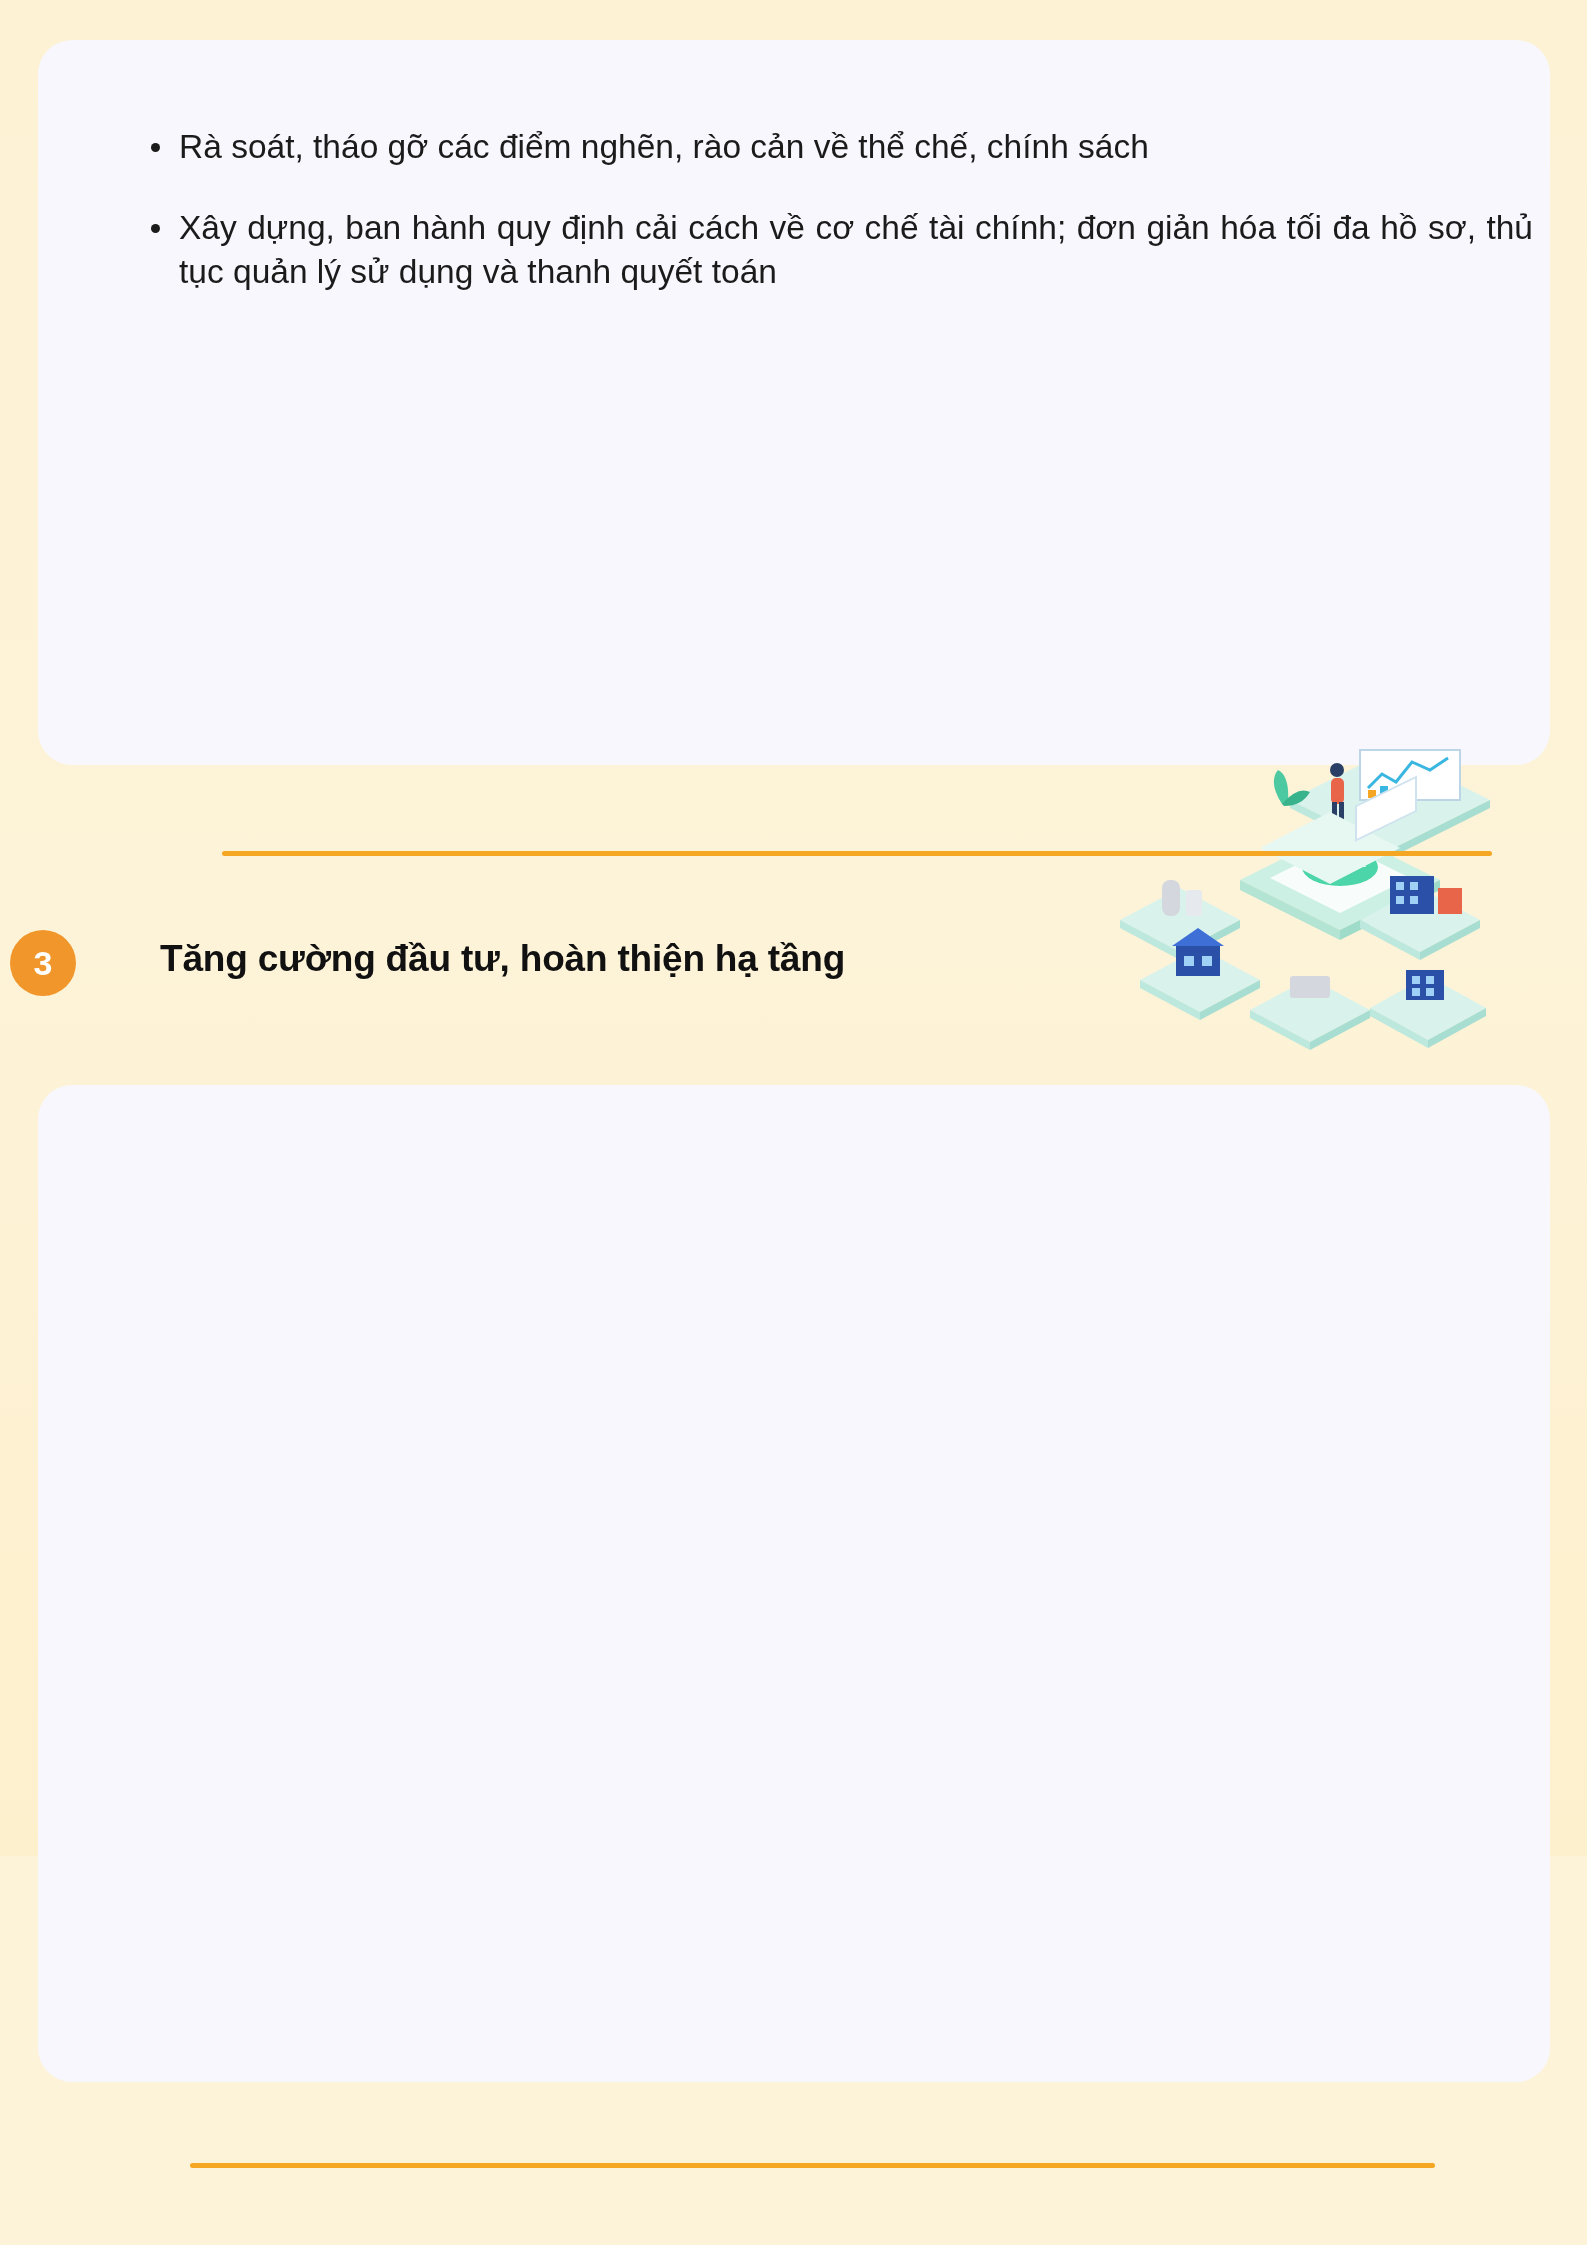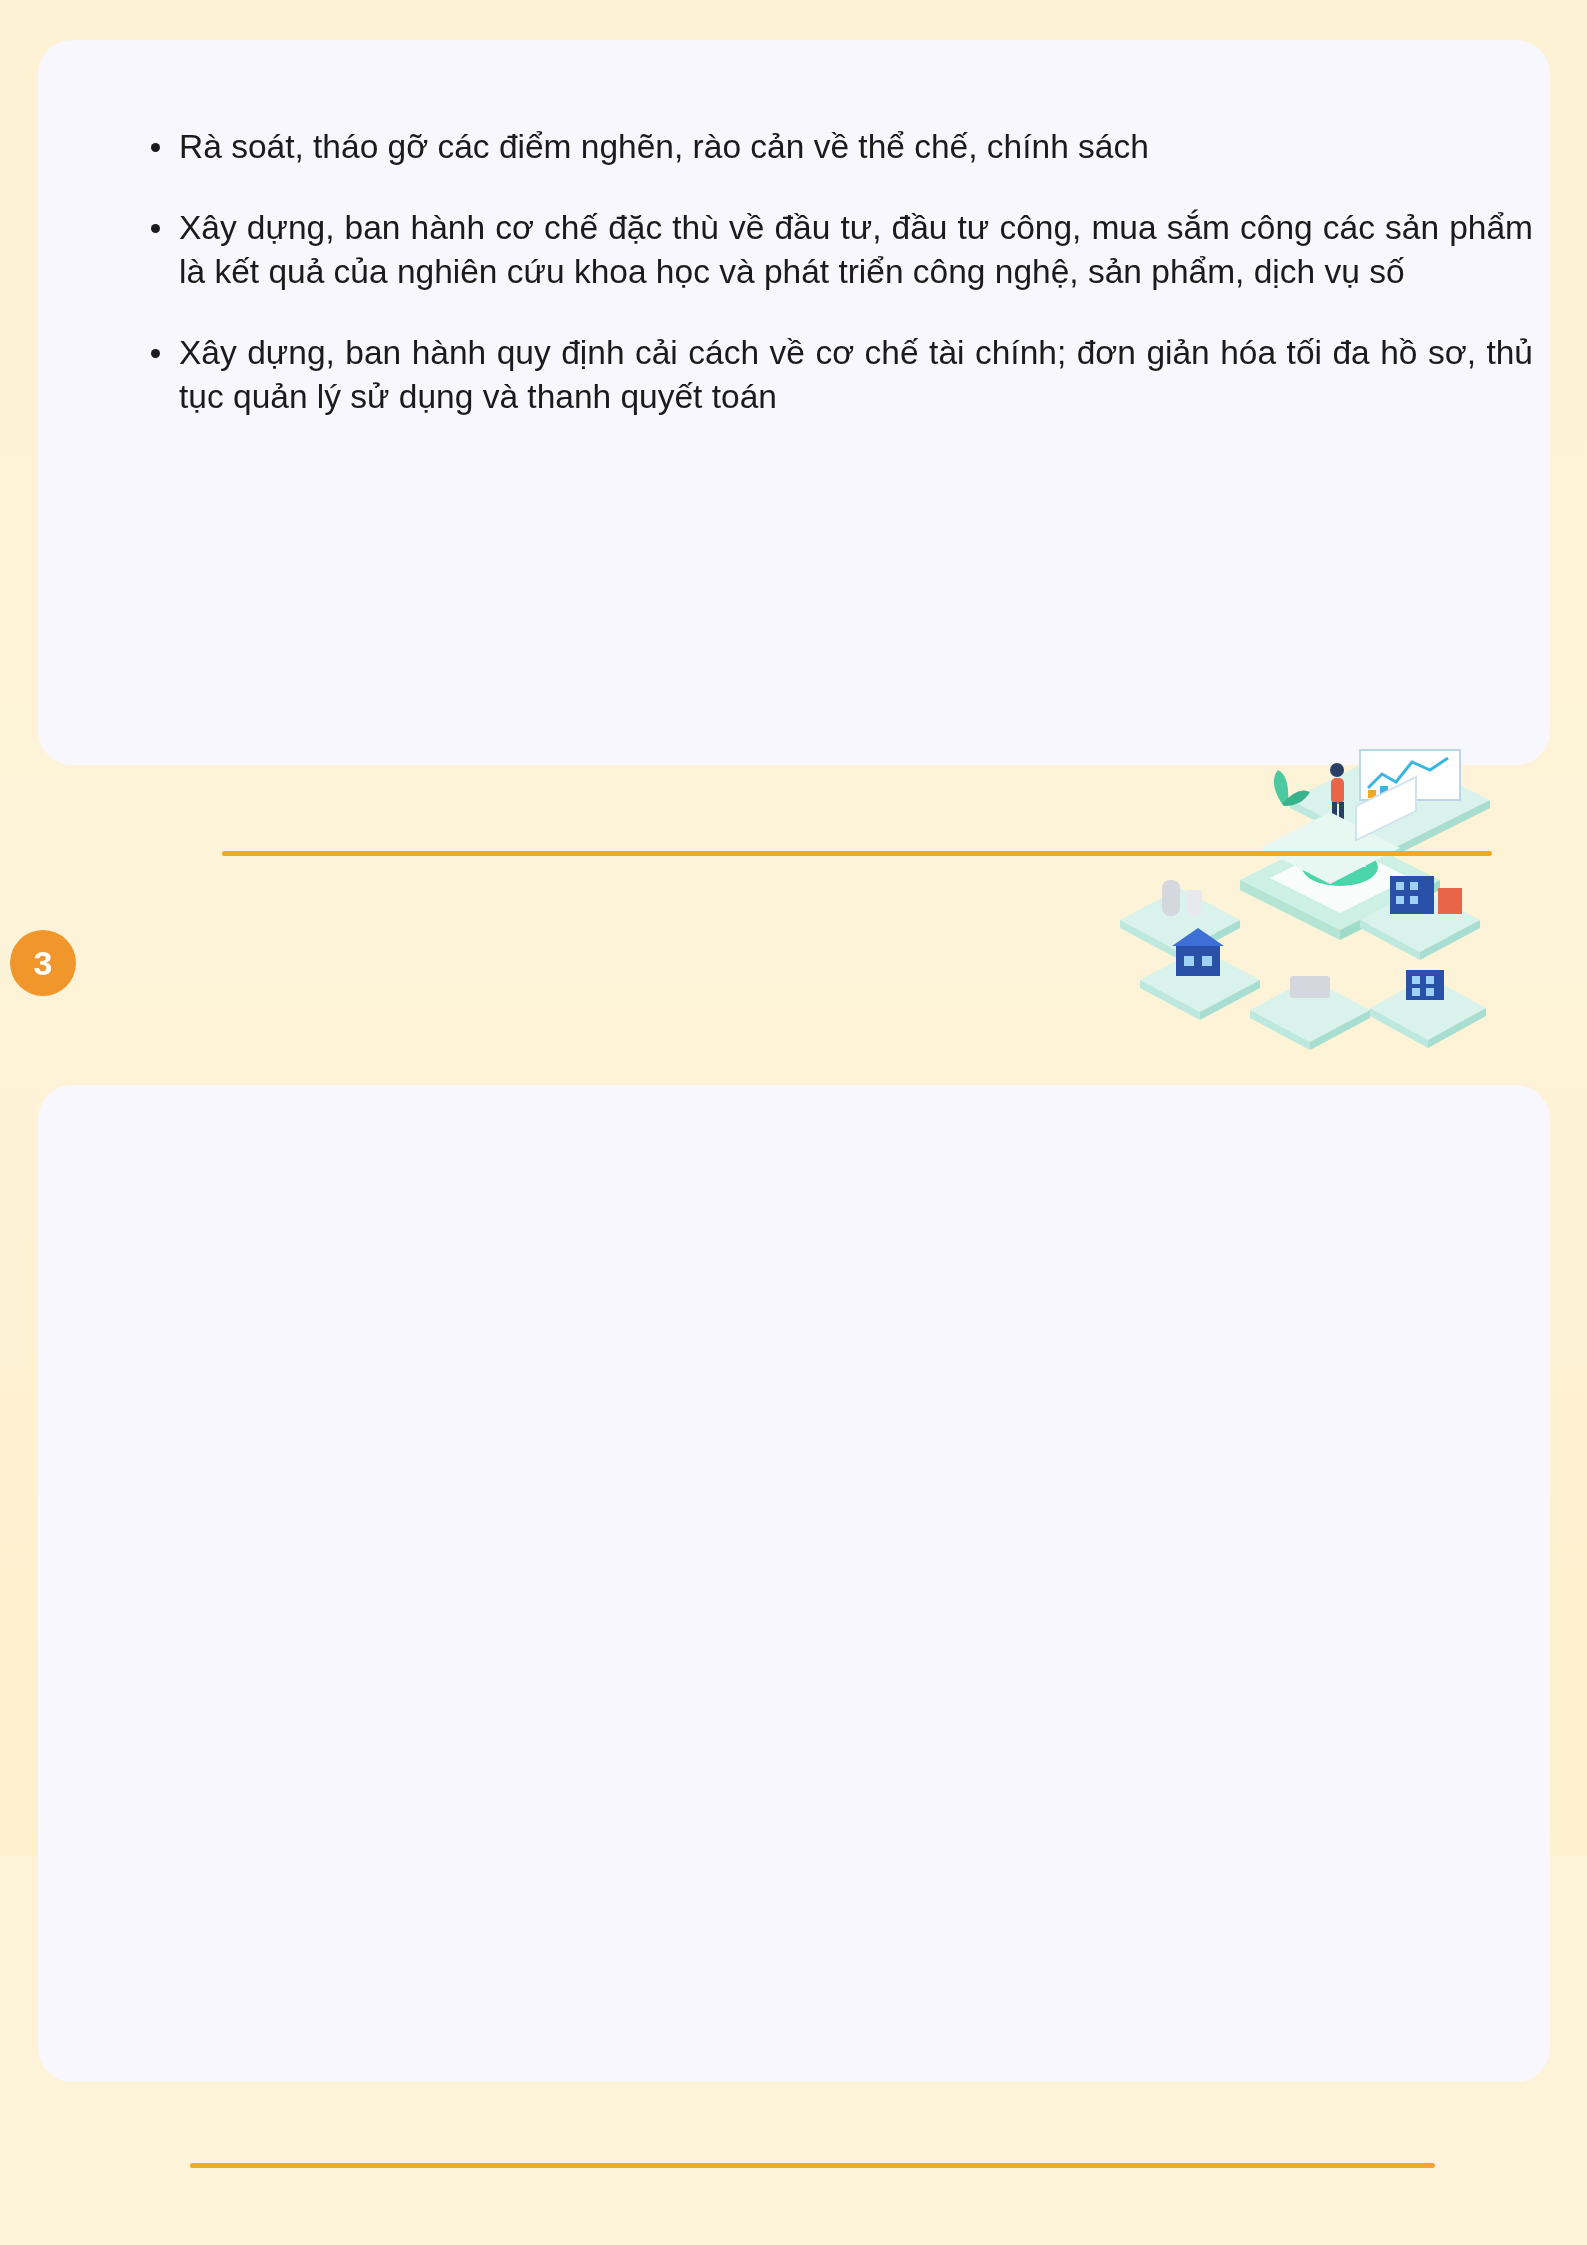--- a/index.html
+++ b/index.html
@@ -135,21 +135,20 @@
   }
 </style>
 </head>
 <body>
 
 <div class="page">
 
   <div class="card" id="card-top">
     <ul class="bullets" id="top-list">
       <li class="bullet">Rà soát, tháo gỡ các điểm nghẽn, rào cản về thể chế, chính sách</li>
-      <li class="bullet">Xây dựng, ban hành cơ chế đặc thù về đầu tư, đầu tư công, mua sắm công các sản phẩm là kết quả của nghiên cứu khoa học và phát triển công nghệ, sản phẩm, dịch vụ số</li>
       <li class="bullet">Xây dựng, ban hành quy định cải cách về cơ chế tài chính; đơn giản hóa tối đa hồ sơ, thủ tục quản lý sử dụng và thanh quyết toán</li>
     </ul>
   </div>
 
   <div id="isometric-illustration">
     <svg width="420" height="330" viewBox="0 0 420 330" xmlns="http://www.w3.org/2000/svg">
 
       <g>
         <polygon points="200,70 300,20 400,70 300,120" fill="#d9f3ec"></polygon>
         <polygon points="200,70 300,120 300,128 200,78" fill="#bde8dd"></polygon>
@@ -230,20 +229,21 @@
         <rect x="336" y="246" width="8" height="8" fill="#9fd0f5"></rect>
         <rect x="322" y="258" width="8" height="8" fill="#9fd0f5"></rect>
         <rect x="336" y="258" width="8" height="8" fill="#9fd0f5"></rect>
       </g>
     </svg>
   </div>
 
   <div class="divider" id="divider-top"></div>
 
   <div id="section-number">3</div>
+  <div id="section-title">Tăng cường đầu tư, hoàn thiện hạ tầng</div>
 
   <div class="card" id="card-bottom">
 
     <ul class="bullets" id="bottom-list-a">
     </ul>
 
     <div id="sub-block">
       
       
     </div>

